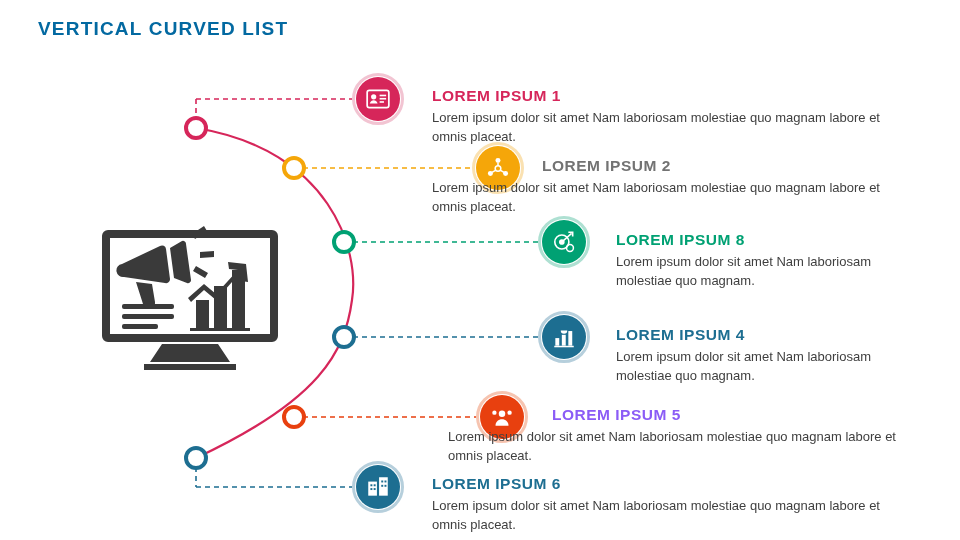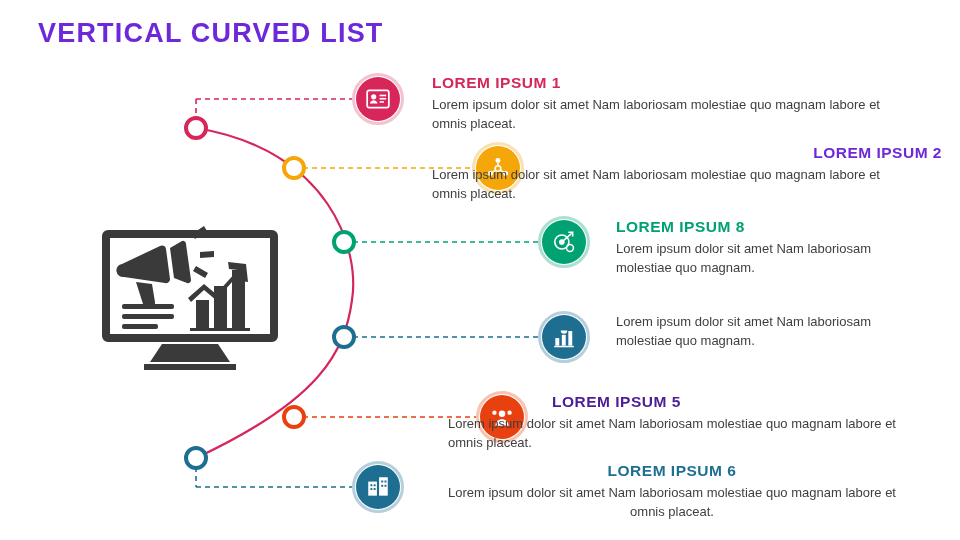--- a/index.html
+++ b/index.html
@@ -15,24 +15,24 @@
   }
   #stage {
     position: relative;
     width: 960px;
     height: 540px;
   }
   #title {
     position: absolute;
     left: 38px;
     top: 18px;
-    font-size: 27px;
+    font-size: 19px;
     font-weight: bold;
     letter-spacing: 1.2px;
-    color: #6d28d9;
+    color: #0369a1;
   }
   
   #lines {
     position: absolute;
     left: 0;
     top: 0;
     width: 960px;
     height: 540px;
   }
   
@@ -78,20 +78,21 @@
   
   .block {
     position: absolute;
     width: 360px;
   }
   .block .heading {
     font-size: 15.5px;
     font-weight: bold;
     letter-spacing: 0.5px;
     margin-bottom: 4px;
+    margin-top: 13px;
   }
   .block .body {
     font-size: 13px;
     line-height: 1.45;
     color: #3f3f3f;
   }
   .block.right { text-align: left; }
 </style>
 </head>
 <body>
@@ -175,21 +176,21 @@
       <svg width="26" height="26" viewBox="0 0 24 24">
         <circle cx="12" cy="5" r="2.3" fill="#ffffff"></circle>
         <circle cx="5" cy="17" r="2.3" fill="#ffffff"></circle>
         <circle cx="19" cy="17" r="2.3" fill="#ffffff"></circle>
         <circle cx="12" cy="12.5" r="2.6" fill="none" stroke="#ffffff" stroke-width="1.4"></circle>
         <path d="M12,7.3 v2.6 M10,14 l-3.5,2 M14,14 l3.5,2" stroke="#ffffff" stroke-width="1.4" fill="none"></path>
       </svg>
     </div>
   </div>
   <div class="block right" style="left:542px; top:144px; width:400px;">
-    <div class="heading" style="color:#6d28d9;text-align:right;">LOREM IPSUM 2</div>
+    <div class="heading" style="color:#737373;">LOREM IPSUM 2</div>
     <div class="body" style="width:470px; margin-left:-110px;">Lorem ipsum dolor sit amet Nam laboriosam molestiae quo magnam labore et omnis placeat.</div>
   </div>
 
   <div class="node" style="left:538px; top:216px; border:3px solid #aee0d2;">
     <div class="inner" style="background:#00a173;">
       <svg width="26" height="26" viewBox="0 0 24 24">
         <circle cx="10" cy="12" r="6.5" fill="none" stroke="#ffffff" stroke-width="1.5"></circle>
         <circle cx="10" cy="12" r="2.6" fill="#ffffff"></circle>
         <path d="M10,12 L19,4" stroke="#ffffff" stroke-width="1.5"></path>
         <path d="M16,3 h4 v4" fill="none" stroke="#ffffff" stroke-width="1.5"></path>
@@ -207,52 +208,53 @@
       <svg width="26" height="26" viewBox="0 0 24 24">
         <rect x="4" y="13" width="3.6" height="7" fill="#ffffff"></rect>
         <rect x="10" y="10" width="3.6" height="10" fill="#ffffff"></rect>
         <rect x="16" y="6.5" width="3.6" height="13.5" fill="#ffffff"></rect>
         <path d="M9,6 a3,3 0 0 0 6,0 z" fill="#ffffff"></path>
         <path d="M3,20.8 h18" stroke="#ffffff" stroke-width="1.4"></path>
       </svg>
     </div>
   </div>
   <div class="block right" style="left:616px; top:313px; width:340px;">
+    <div class="heading" style="color:#1d6e91;">LOREM IPSUM 4</div>
     <div class="body" style="width:290px;">Lorem ipsum dolor sit amet Nam laboriosam molestiae quo magnam.</div>
   </div>
 
   <div class="node" style="left:476px; top:391px; border:3px solid #f6c4b0;">
     <div class="inner" style="background:#e8400f;">
       <svg width="26" height="26" viewBox="0 0 24 24">
         <circle cx="12" cy="9" r="3" fill="#ffffff"></circle>
         <path d="M6,20 c0,-3.6 2.7,-6 6,-6 s6,2.4 6,6 z" fill="#ffffff"></path>
         <circle cx="5" cy="8" r="2" fill="#ffffff"></circle>
         <circle cx="19" cy="8" r="2" fill="#ffffff"></circle>
       </svg>
     </div>
   </div>
   <div class="block right" style="left:552px; top:393px; width:400px;">
-    <div class="heading" style="color:#4c1d95;">LOREM IPSUM 5</div>
+    <div class="heading" style="color:#8b5cf6;">LOREM IPSUM 5</div>
     <div class="body" style="width:470px; margin-left:-104px;">Lorem ipsum dolor sit amet Nam laboriosam molestiae quo magnam labore et omnis placeat.</div>
   </div>
 
   <div class="node" style="left:352px; top:461px; border:3px solid #b6cfdc;">
     <div class="inner" style="background:#1d6e91;">
       <svg width="26" height="26" viewBox="0 0 24 24">
         <rect x="3" y="7" width="8" height="13" fill="#ffffff"></rect>
         <rect x="13" y="3" width="8" height="17" fill="#ffffff"></rect>
         <rect x="5" y="9.5" width="1.8" height="1.8" fill="#1d6e91"></rect>
         <rect x="8" y="9.5" width="1.8" height="1.8" fill="#1d6e91"></rect>
         <rect x="5" y="13" width="1.8" height="1.8" fill="#1d6e91"></rect>
         <rect x="8" y="13" width="1.8" height="1.8" fill="#1d6e91"></rect>
         <rect x="15" y="6" width="1.8" height="1.8" fill="#1d6e91"></rect>
         <rect x="18" y="6" width="1.8" height="1.8" fill="#1d6e91"></rect>
         <rect x="15" y="10" width="1.8" height="1.8" fill="#1d6e91"></rect>
         <rect x="18" y="10" width="1.8" height="1.8" fill="#1d6e91"></rect>
       </svg>
     </div>
   </div>
-  <div class="block right" style="left:432px; top:462px; width:480px;text-align:center;">
+  <div class="block right" style="left:432px; top:462px; width:480px;">
     <div class="heading" style="color:#1d6e91;">LOREM IPSUM 6</div>
     <div class="body">Lorem ipsum dolor sit amet Nam laboriosam molestiae quo magnam labore et omnis placeat.</div>
   </div>
 
 </div>
 
 </body></html>

